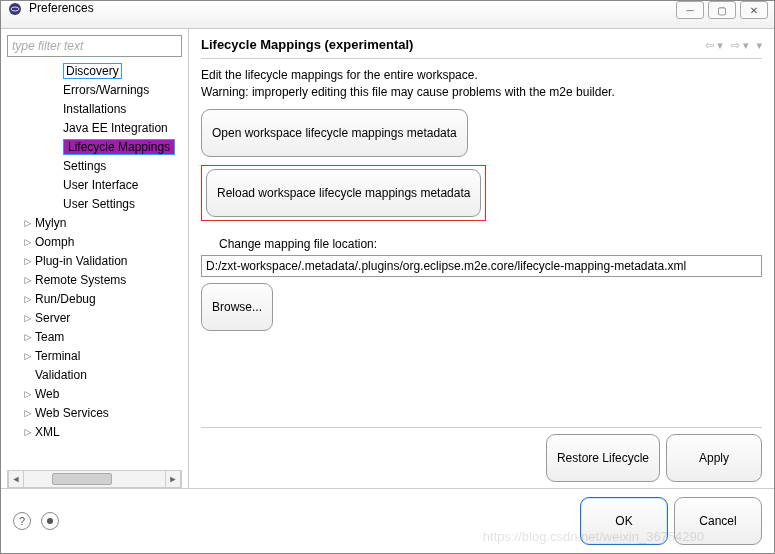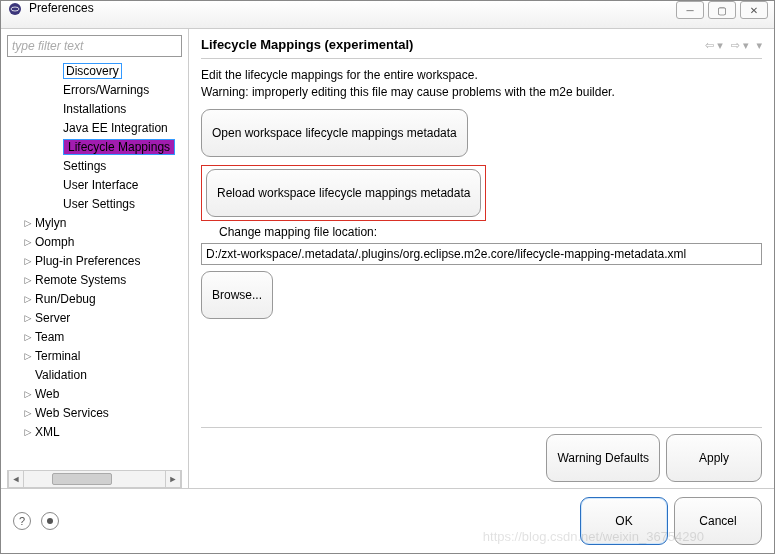--- a/index.html
+++ b/index.html
@@ -142,21 +142,21 @@
       border-radius: 9px;
       padding: 16px 10px;
       font-size: 12px;
       cursor: default;
       margin-bottom: 8px;
     }
     .highlight-box {
       border: 1.5px solid #d93025;
       display: inline-block;
       padding: 3px 4px;
-      margin-bottom: 4px;
+      margin-bottom: 16px;
     }
     .field-label { margin-bottom: 4px; margin-left: 18px; }
     .path-input {
       width: 100%;
       border: 1px solid #999;
       padding: 3px 4px;
       font-size: 12px;
       background: #fff;
       margin-bottom: 6px;
     }
@@ -253,21 +253,21 @@
             <div class="tree-item indent1">
               <span class="twisty">▷</span>
               <span class="lbl">Mylyn</span>
             </div>
             <div class="tree-item indent1">
               <span class="twisty">▷</span>
               <span class="lbl">Oomph</span>
             </div>
             <div class="tree-item indent1">
               <span class="twisty">▷</span>
-              <span class="lbl">Plug-in Preferences</span>
+              <span class="lbl">Plug-in Validation</span>
             </div>
             <div class="tree-item indent1">
               <span class="twisty">▷</span>
               <span class="lbl">Remote Systems</span>
             </div>
             <div class="tree-item indent1">
               <span class="twisty">▷</span>
               <span class="lbl">Run/Debug</span>
             </div>
             <div class="tree-item indent1">
@@ -329,21 +329,21 @@
         <div class="highlight-box">
           <span class="btn" style="margin-bottom:0">Reload workspace lifecycle mappings metadata</span>
         </div>
         <div class="field-label">Change mapping file location:</div>
         <input class="path-input" value="D:/zxt-workspace/.metadata/.plugins/org.eclipse.m2e.core/lifecycle-mapping-metadata.xml" style="">
         <div>
           <span class="btn">Browse...</span>
         </div>
       </div>
       <div class="panel-footer">
-        <span class="btn">Warning Defaults</span>
+        <span class="btn">Restore Lifecycle</span>
         <span class="btn">Apply</span>
       </div>
     </div>
 
   </div>
 
   <div class="dialog-footer" style="position:relative">
     <div class="left-icons">
       <div class="circle-icon">?</div>
       <div class="circle-icon">

